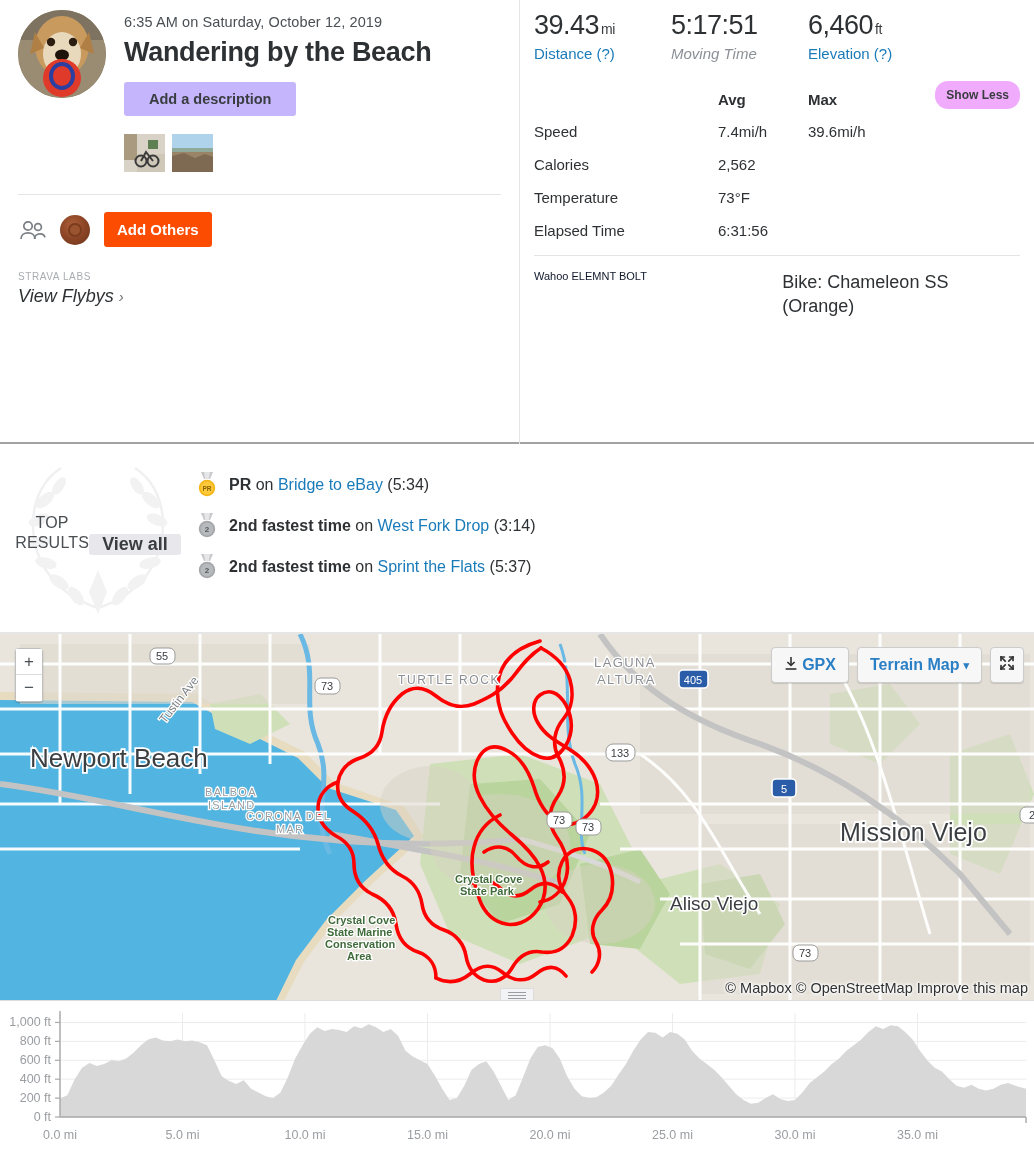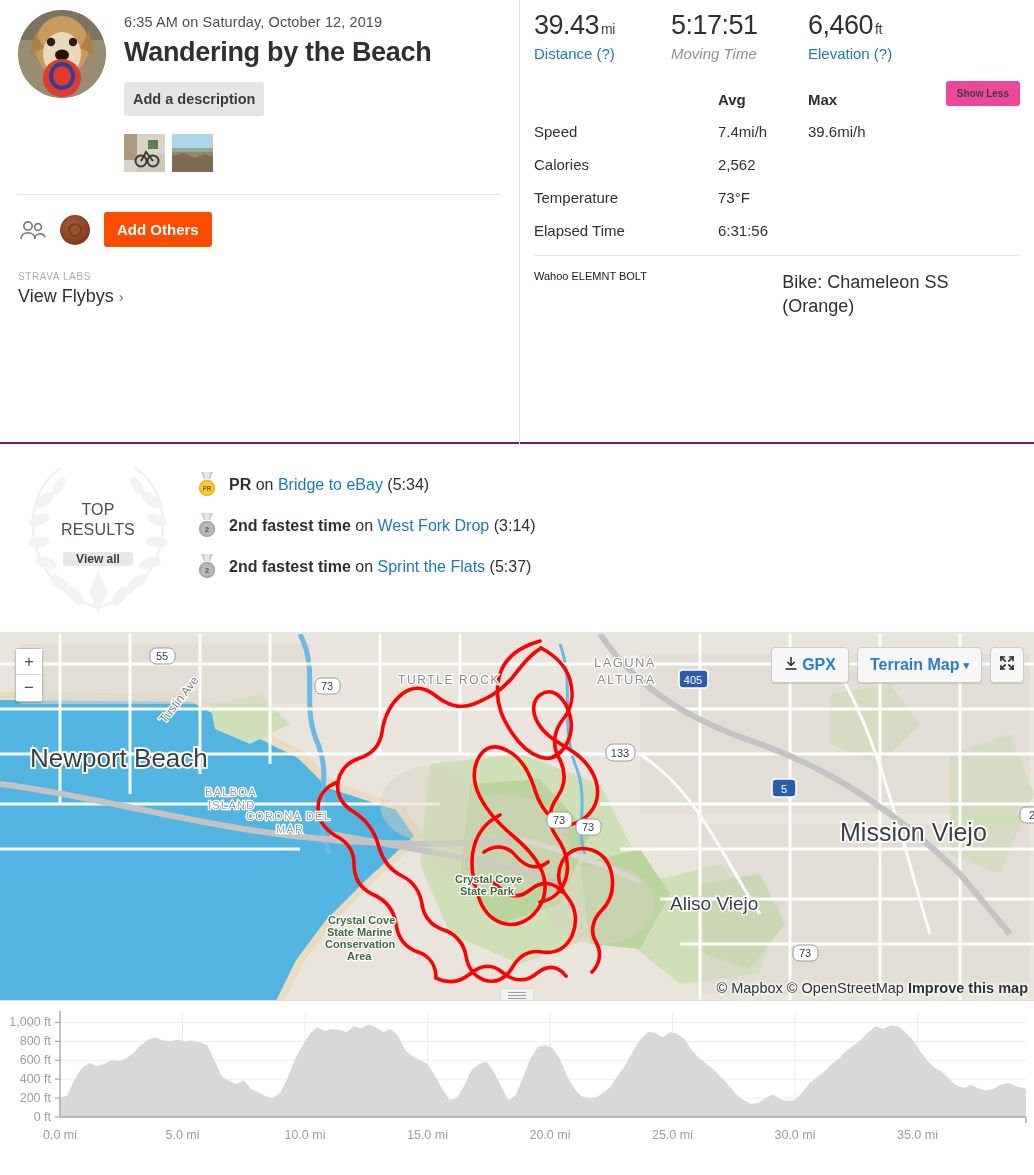--- a/index.html
+++ b/index.html
@@ -6,41 +6,41 @@
   html, body {
     width: 1034px; height: 1175px;
     background: #ffffff;
     font-family: "Liberation Sans", sans-serif;
     color: #2e3133;
     overflow: hidden;
   }
   .page { position: relative; width: 1034px; height: 1175px; }
 
   
-  .top { display: flex; width: 1034px; height: 444px; border-bottom: 2px solid #701a75; }
+  .top { display: flex; width: 1034px; height: 444px; border-bottom: 2px solid #a3a3a3; }
 
   
   .left-col { width: 519px; height: 444px; padding: 10px 18px 0 18px; position: relative; }
   .act-head { display: flex; gap: 18px; }
   .avatar {
     width: 88px; height: 88px; border-radius: 50%; flex: 0 0 88px;
     overflow: hidden; background: #8a7a62; position: relative;
   }
   .avatar svg { display:block; width:88px; height:88px; }
   .act-meta { padding-top: 4px; }
   .act-time { font-size: 14.5px; color: #4a4f54; letter-spacing: .1px; }
   .act-title {
     font-size: 27px; font-weight: bold; color: #2e3133;
     margin-top: 7px; letter-spacing: -.3px;
   }
   .desc-btn {
     display: inline-block; margin-top: 14px;
-    background: #e5e5e5; color: #3a3d40;
+    background: #c4b5fd; color: #3a3d40;
     font-size: 14.5px; font-weight: bold;
-    padding: 9px 9px; border-radius: 3px; border: none; cursor: pointer;
+    padding: 9px 25px; border-radius: 3px; border: none; cursor: pointer;
   }
   .photo-row { margin-top: 18px; display: flex; gap: 7px; }
   .photo { width: 41px; height: 38px; overflow: hidden; display:block; }
   .photo svg { display:block; }
 
   .hr { height: 1px; background: #e4e4e6; margin: 22px 0 0 0; width: 483px; }
 
   .others-row { display: flex; align-items: center; gap: 14px; margin-top: 17px; }
   .people-icon { width: 28px; height: 22px; color: #7a7f85; }
   .mini-avatar {
@@ -53,21 +53,21 @@
     border-radius:50%; background:#9b5430; box-shadow: inset 0 0 0 2px #7b3c1e;
   }
   .add-others {
     background: #fc4c02; color: #fff; font-size: 15px; font-weight: bold;
     border: none; padding: 9px 13px; border-radius: 3px; cursor: pointer;
   }
   .labs-tag {
     margin-top: 24px; font-size: 10px; letter-spacing: .6px;
     color: #a9acb0; text-transform: uppercase;
   }
-  .flybys { margin-top: 4px; font-size: 18px; color: #2e3133; cursor: pointer; }
+  .flybys { margin-top: 4px; font-size: 18px; color: #2e3133; cursor: pointer; font-style: italic; }
   .flybys .chev { color: #6d7175; font-size: 15px; margin-left: 5px; }
 
   
   .right-col { width: 515px; height: 444px; border-left: 1px solid #e4e4e6; }
 
   .primary-stats { display: flex; padding: 10px 14px 12px 14px; gap: 0; }
   .pstat { width: 137px; }
   .pstat .val { font-size: 27px; color: #2e3133; letter-spacing: -.5px; white-space: nowrap; }
   .pstat .val .unit { font-size: 14px; color: #3a3d40; margin-left: 2px; }
   .pstat .lbl { font-size: 15px; line-height: 1.27; margin-top: 3px; }
@@ -87,45 +87,45 @@
   table.detail th {
     font-size: 15px; font-weight: bold; color: #2e3133;
     text-align: left; padding: 6px 0 7px 0;
   }
   table.detail td { font-size: 15px; color: #2e3133; padding: 8px 0; }
   .c-name { width: 184px; }
   .c-avg  { width: 90px; }
   .c-max  { width: 120px; }
   .show-less {
     position: absolute; right: 14px; top: 6px;
-    background: #ec4899; color: #3a3d40; border: none;
-    font-size: 10px; font-weight: bold; padding: 7px 11px;
-    border-radius: 3px; cursor: pointer;
+    background: #f0abfc; color: #3a3d40; border: none;
+    font-size: 12px; font-weight: bold; padding: 7px 11px;
+    border-radius: 13px; cursor: pointer;
   }
   .gear-hr { height: 1px; background: #e4e4e6; margin: 8px 14px 0 14px; }
   .gear-row { display: flex; padding: 14px 14px 0 14px; }
   .gear-row .g1 { width: 254px; font-size: 11px; color: #0f172a; }
   .gear-row .g2 { font-size: 18px; color: #2e3133; line-height: 1.35; }
 
   
   .results { display: flex; height: 190px; border-bottom: 2px solid #e6e6e6; }
   .laurel-box {
     width: 196px; position: relative;
-    display: flex; flex-direction: column; align-items: center; justify-content: center;
+    display: flex; flex-direction: row; align-items: center; justify-content: center;
   }
   .laurel-svg { position: absolute; left: 15px; top: 14px; }
   .tr-title {
     position: relative; font-size: 16px; color: #4a4f54;
     text-align: center; line-height: 1.26; letter-spacing: .2px;
     margin-top: -10px;
   }
   .view-all {
     position: relative; margin-top: 12px;
     background: #e8e8ec; color: #3a3d40; border: none;
-    font-size: 12px; font-weight: bold; padding: 0 13px;
+    font-size: 18px; font-weight: bold; padding: 0 13px;
     border-radius: 3px; cursor: pointer;
   }
   .achv-list { padding: 28px 0 0 0; flex: 1; }
   .achv {
     display: flex; align-items: center; gap: 11px;
     margin-bottom: 15px; font-size: 16px; color: #2e3133;
   }
   .achv .txt b { font-weight: bold; }
   .achv .txt a { color: #1a7bb9; text-decoration: none; cursor: pointer; }
   .achv .txt .paren { color: #2e3133; }
@@ -151,21 +151,21 @@
     padding: 7px 12px; cursor: pointer; display: flex; align-items: center; gap: 4px;
     box-shadow: 0 1px 1px rgba(0,0,0,.12);
   }
   .tool-btn.icononly { padding: 7px 8px; color: #333; }
   .caret { font-size: 11px; }
   .attrib {
     position: absolute; right: 6px; bottom: 4px; z-index: 6;
     font-size: 14.5px; color: #2e3133;
     text-shadow: 0 0 3px #fff, 0 0 3px #fff, 0 0 4px #fff, 0 0 5px #fff;
   }
-  .attrib b { font-weight: bold; }
+  .attrib b { font-weight: normal; }
   .resize-grip {
     position: absolute; left: 50%; transform: translateX(-50%);
     bottom: -1px; width: 34px; height: 13px; background: #f3f3f5;
     border: 1px solid #dcdcdc; border-bottom: none; z-index: 7;
     display: flex; flex-direction: column; justify-content: center; align-items: center; gap: 2px;
     cursor: ns-resize;
   }
   .resize-grip i { display: block; width: 18px; height: 1px; background: #9a9da1; }
 
   

